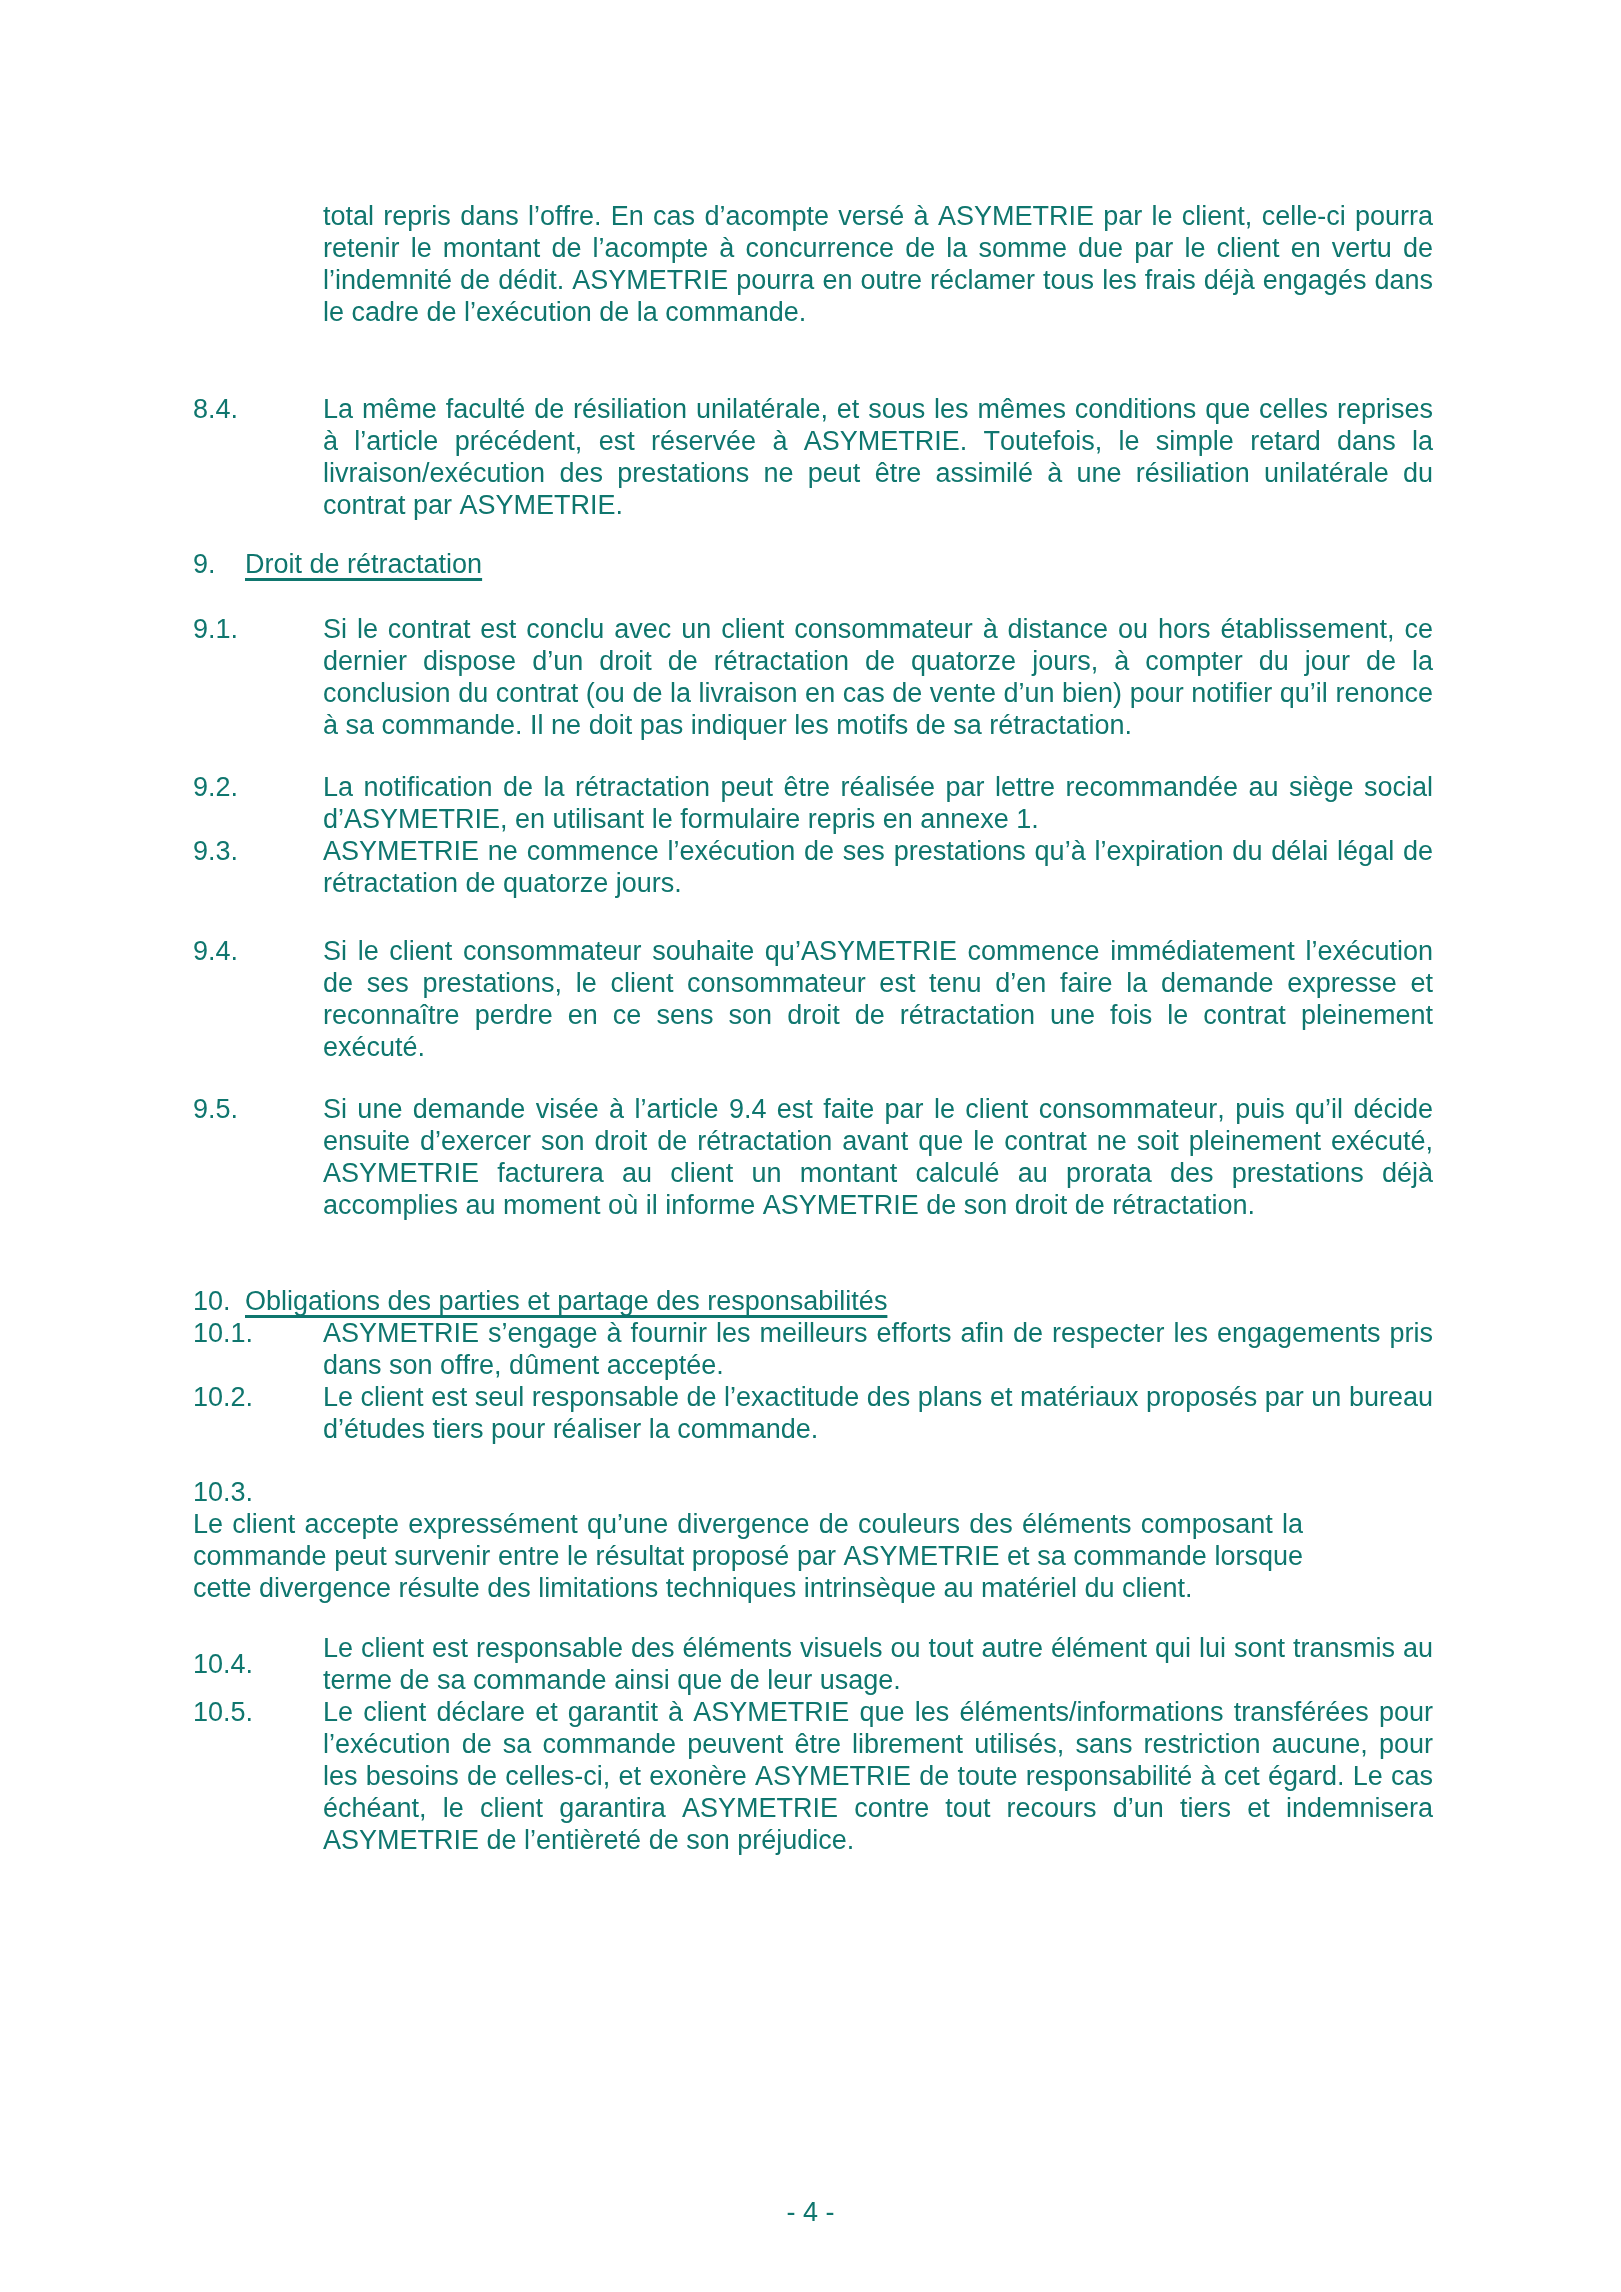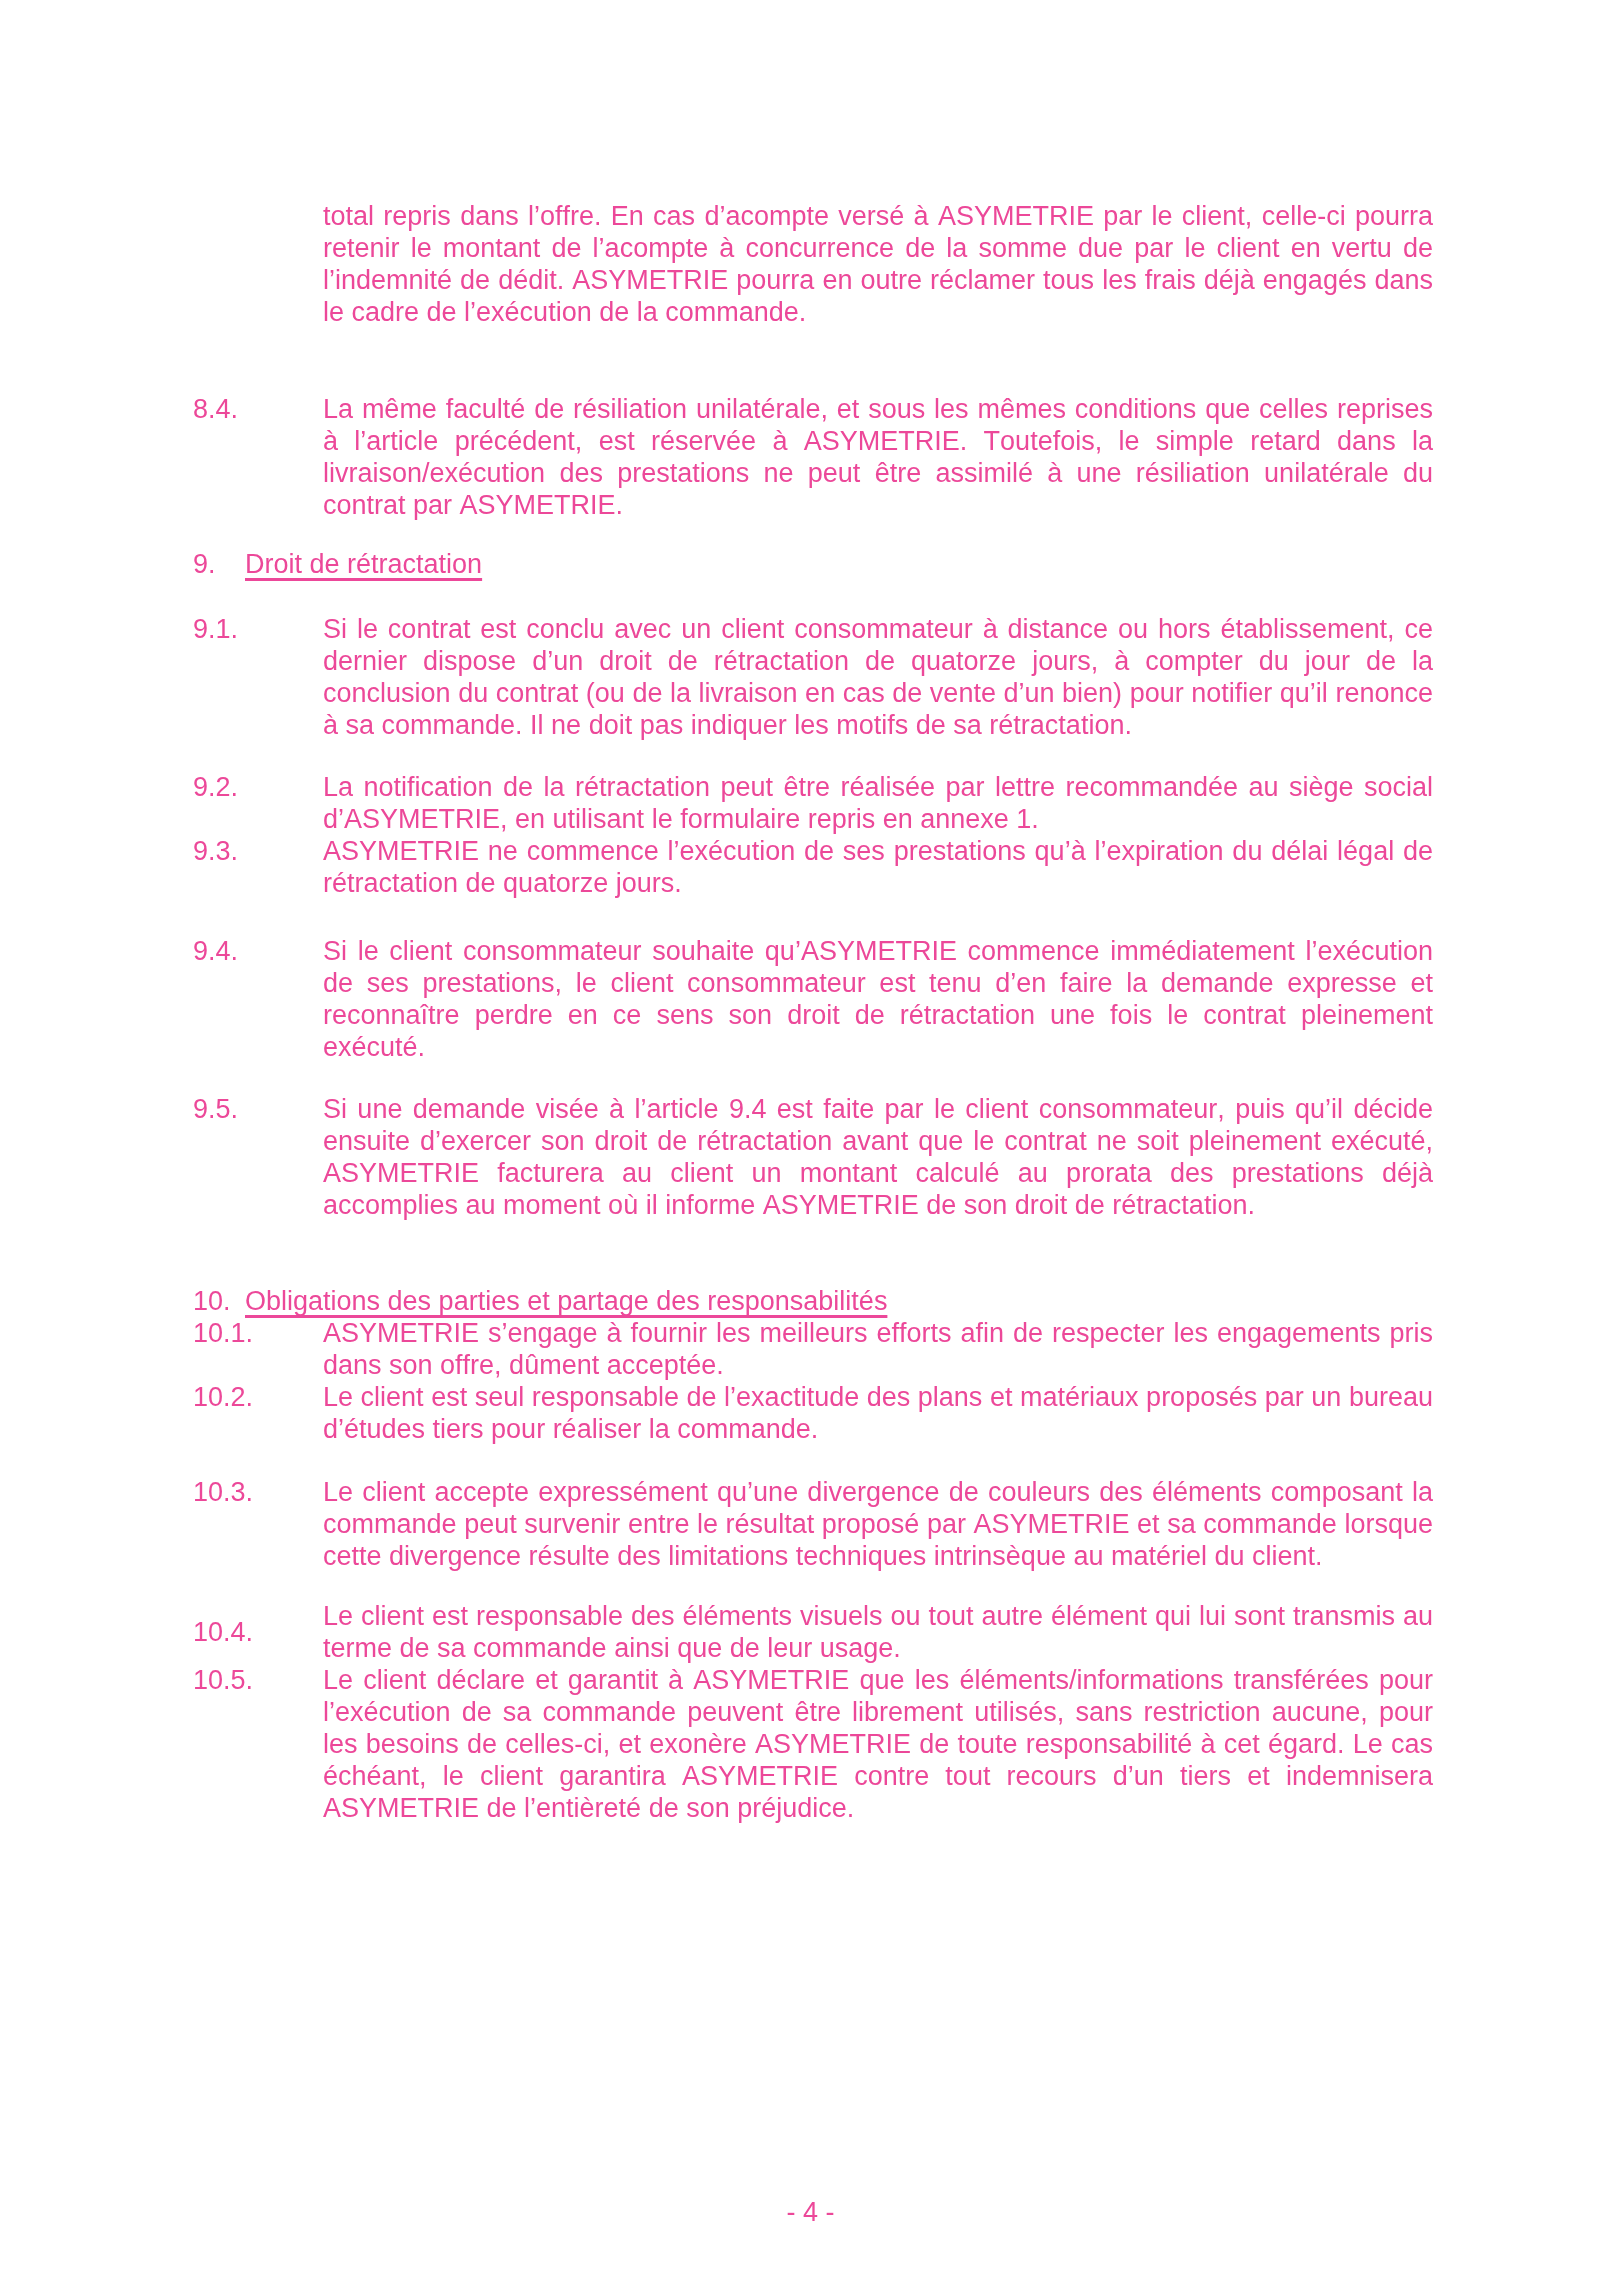--- a/index.html
+++ b/index.html
@@ -5,21 +5,21 @@
   html, body {
     margin: 0;
     padding: 0;
     background: #ffffff;
   }
   .page {
     position: relative;
     width: 1621px;
     height: 2293px;
     background: #ffffff;
-    color: #ec4899;
+    color: #0f766e;
     font-family: "Liberation Sans", "DejaVu Sans", sans-serif;
     font-size: 27px;
     line-height: 32px;
     font-kerning: none;
     overflow: hidden;
   }
   .content {
     position: absolute;
     left: 193px;
     top: 200px;
@@ -47,21 +47,21 @@
   .heading .htext {
     flex: none;
     max-width: 1188px;
     text-decoration: underline;
     text-decoration-thickness: 2.9px;
     text-underline-offset: 4.9px;
   }
   .m28 { margin-top: 27.4px; }
   .m29 { margin-top: 28px; align-items: center; }
   .m31 { margin-top: 30px; }
-  .m32 { margin-top: 31px; }
+  .m32 { margin-top: 31px; flex-direction: column; }
   .m33 { }
   .m34 { margin-top: 33px; }
   .m37 { margin-top: 36px; }
   .m65 { margin-top: 64px; }
   .m66 { margin-top: 65px; }
   .footer {
     position: absolute;
     top: 2196px;
     left: 0;
     width: 100%;

